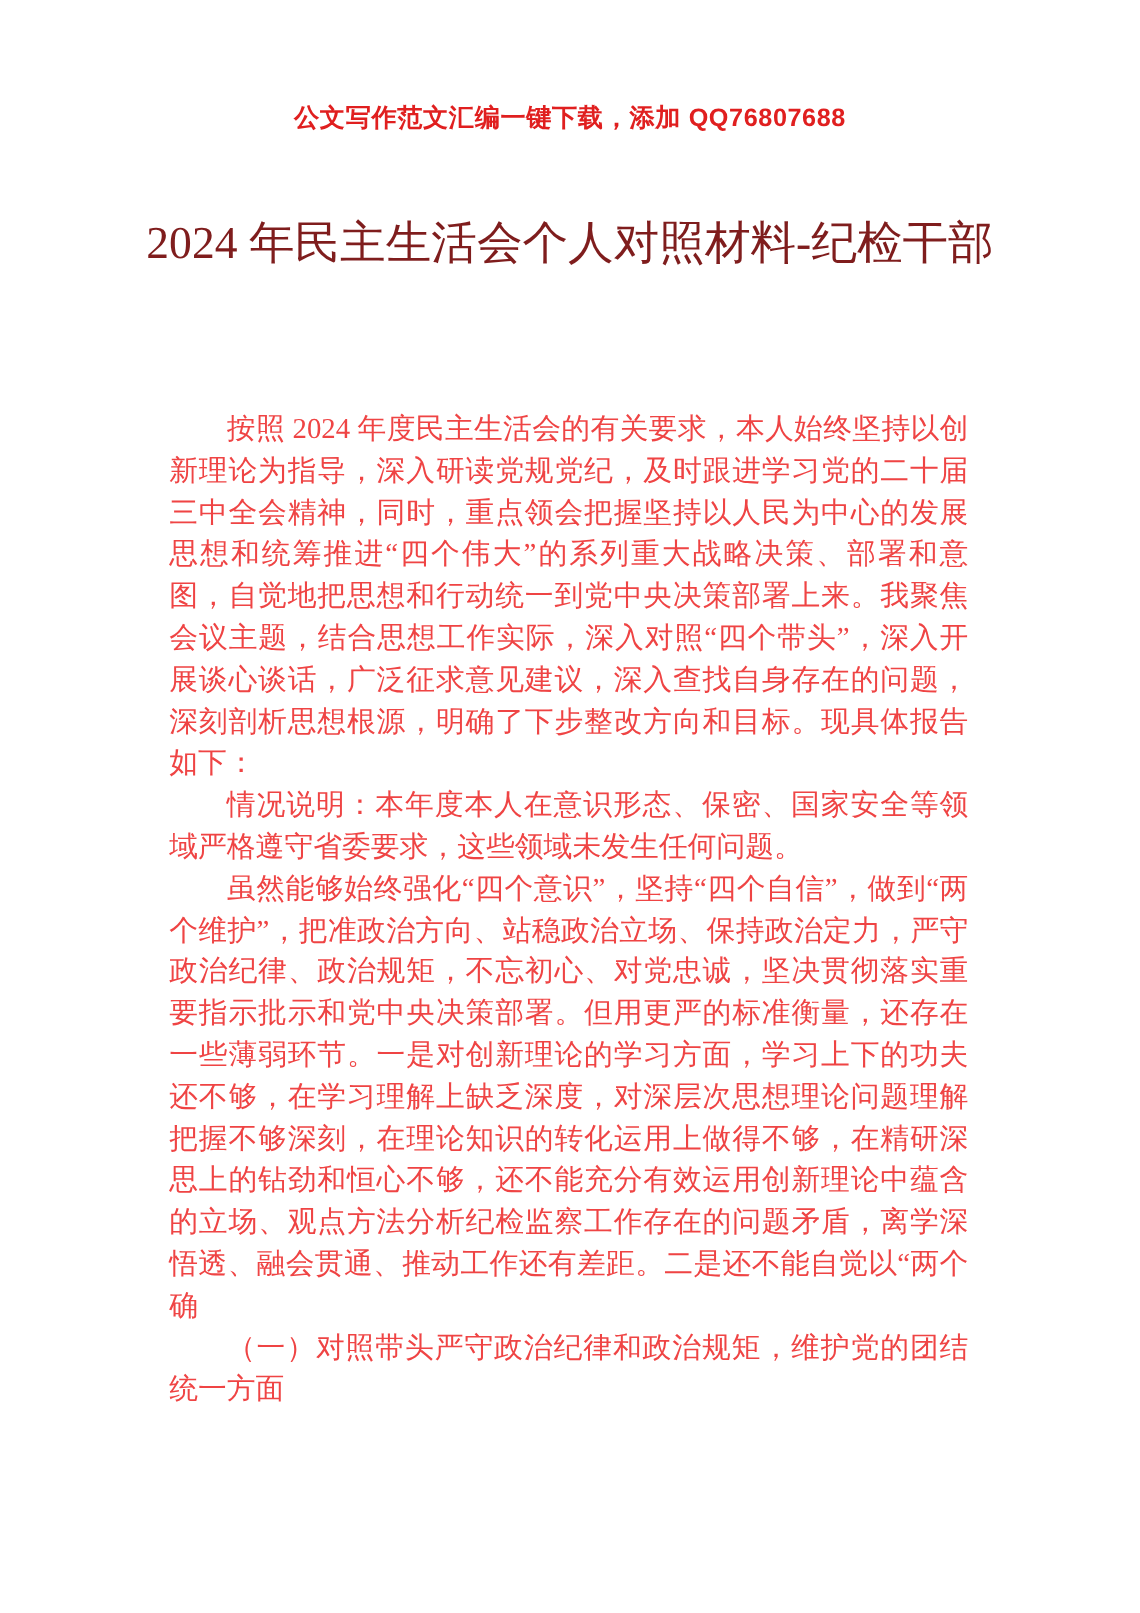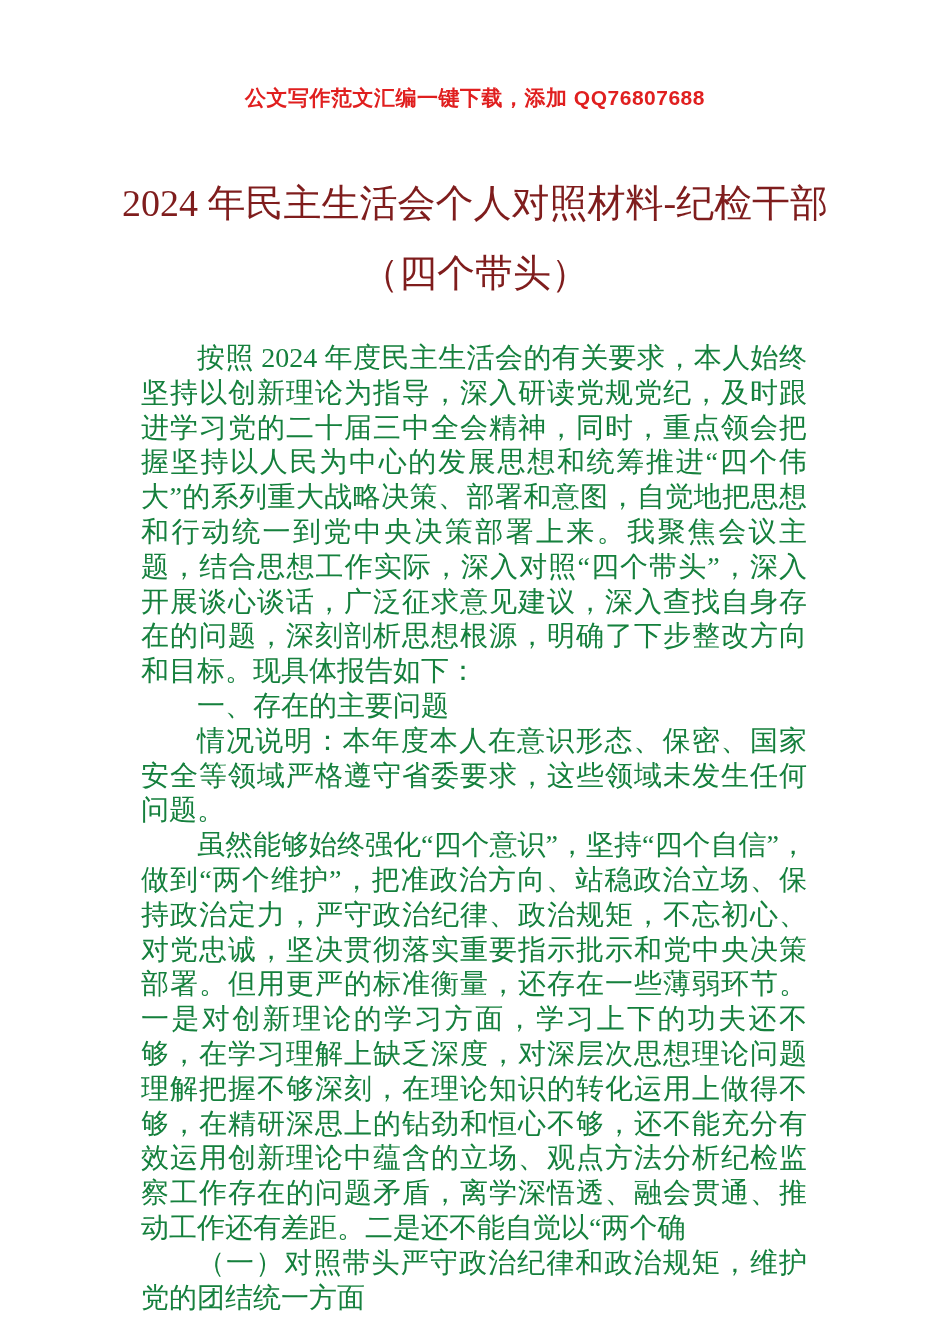--- a/index.html
+++ b/index.html
@@ -41,45 +41,43 @@
   }
   .doc-title .title-line {
     display: block;
   }
   .doc-body {
     position: absolute;
     top: 341px;
     left: 141px;
     width: 666px;
     font-family: "Liberation Serif", "DejaVu Serif", serif;
-    font-size: 28px;
+    font-size: 24px;
     line-height: 34.8px;
     text-align: justify;
-    color: #15803d;
+    color: #ef4444;
   }
   .doc-body p {
     margin: 0;
     padding: 0;
     text-indent: 2em;
     word-break: break-all;
   }
 </style>
 </head>
 <body>
 
 <div class="page" style="background: rgb(255, 255, 255);">
 
   <div class="promo" style="color: rgb(224, 31, 31);">公文写作范文汇编一键下载，添加 QQ76807688</div>
 
   <h1 class="doc-title">
     <span class="title-line">2024 年民主生活会个人对照材料-纪检干部</span>
-    <span class="title-line">（四个带头）</span>
   </h1>
 
   <div class="doc-body">
       <p>按照 2024 年度民主生活会的有关要求，本人始终坚持以创新理论为指导，深入研读党规党纪，及时跟进学习党的二十届三中全会精神，同时，重点领会把握坚持以人民为中心的发展思想和统筹推进“四个伟大”的系列重大战略决策、部署和意图，自觉地把思想和行动统一到党中央决策部署上来。我聚焦会议主题，结合思想工作实际，深入对照“四个带头”，深入开展谈心谈话，广泛征求意见建议，深入查找自身存在的问题，深刻剖析思想根源，明确了下步整改方向和目标。现具体报告如下：</p>
-      <p>一、存在的主要问题</p>
       <p>情况说明：本年度本人在意识形态、保密、国家安全等领域严格遵守省委要求，这些领域未发生任何问题。</p>
       <p>虽然能够始终强化“四个意识”，坚持“四个自信”，做到“两个维护”，把准政治方向、站稳政治立场、保持政治定力，严守政治纪律、政治规矩，不忘初心、对党忠诚，坚决贯彻落实重要指示批示和党中央决策部署。但用更严的标准衡量，还存在一些薄弱环节。一是对创新理论的学习方面，学习上下的功夫还不够，在学习理解上缺乏深度，对深层次思想理论问题理解把握不够深刻，在理论知识的转化运用上做得不够，在精研深思上的钻劲和恒心不够，还不能充分有效运用创新理论中蕴含的立场、观点方法分析纪检监察工作存在的问题矛盾，离学深悟透、融会贯通、推动工作还有差距。二是还不能自觉以“两个确</p>
       <p>（一）对照带头严守政治纪律和政治规矩，维护党的团结统一方面</p>
     </div>
 
 </div>
 
 </body></html>

